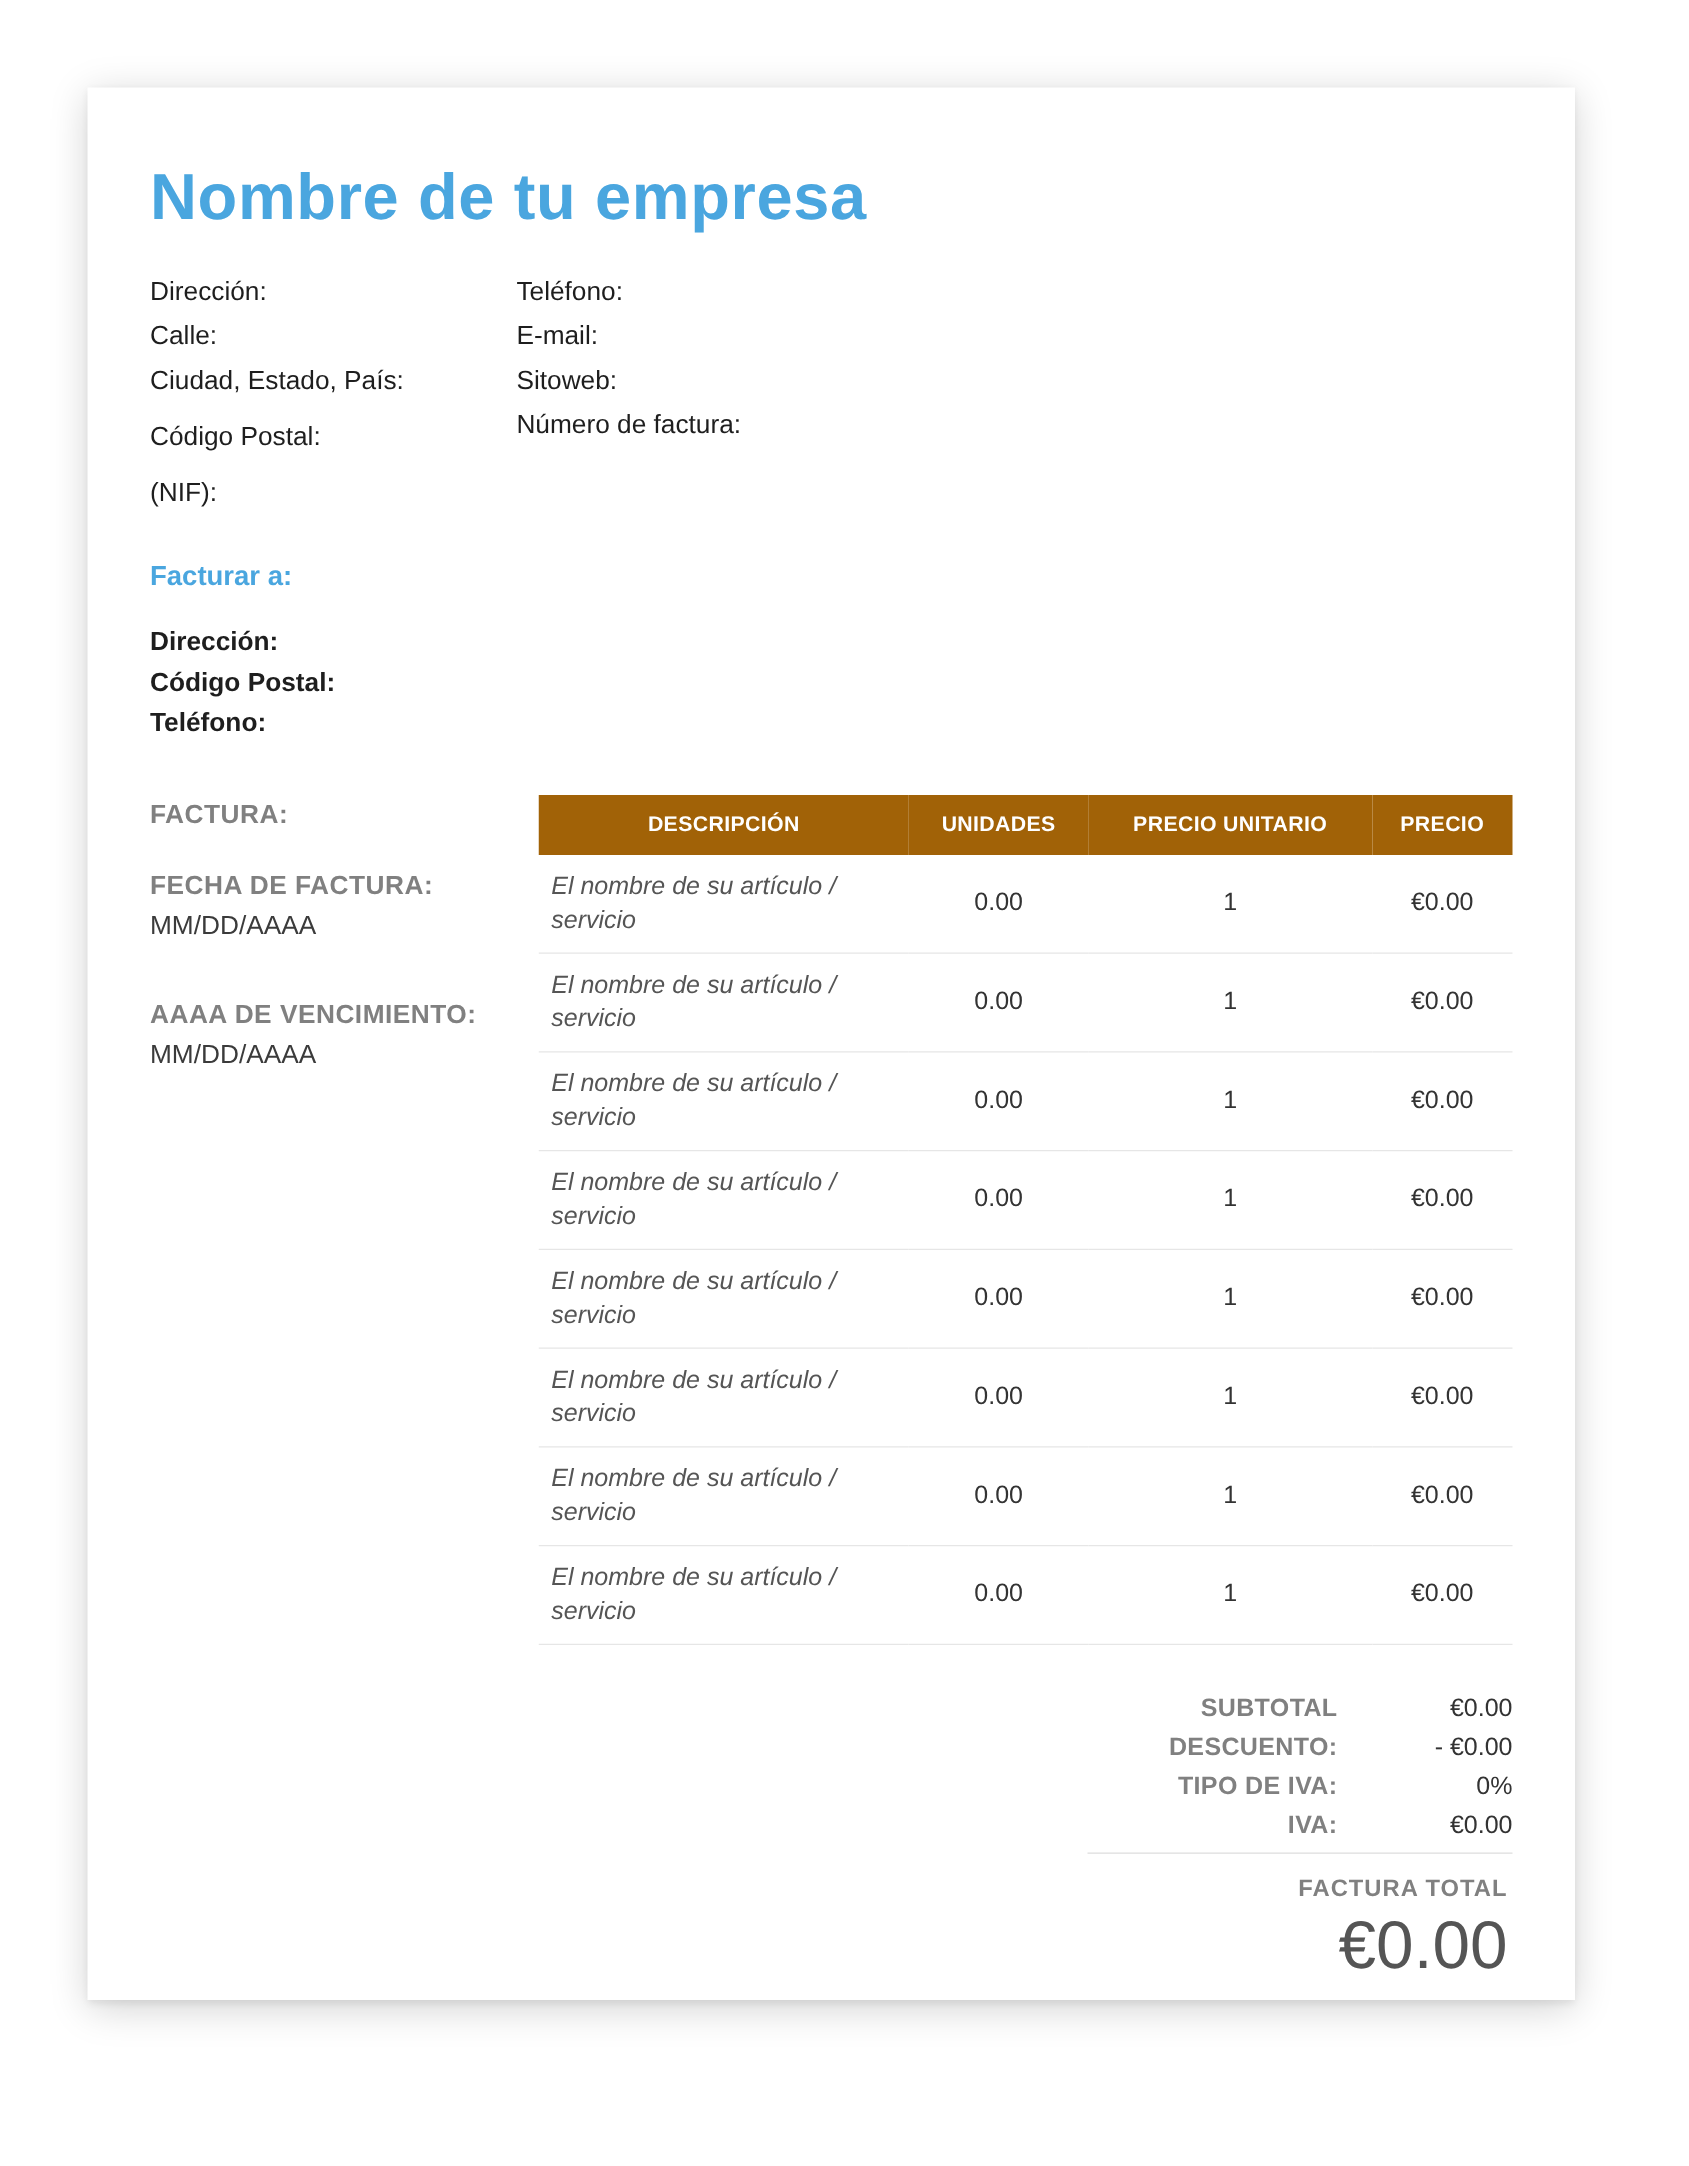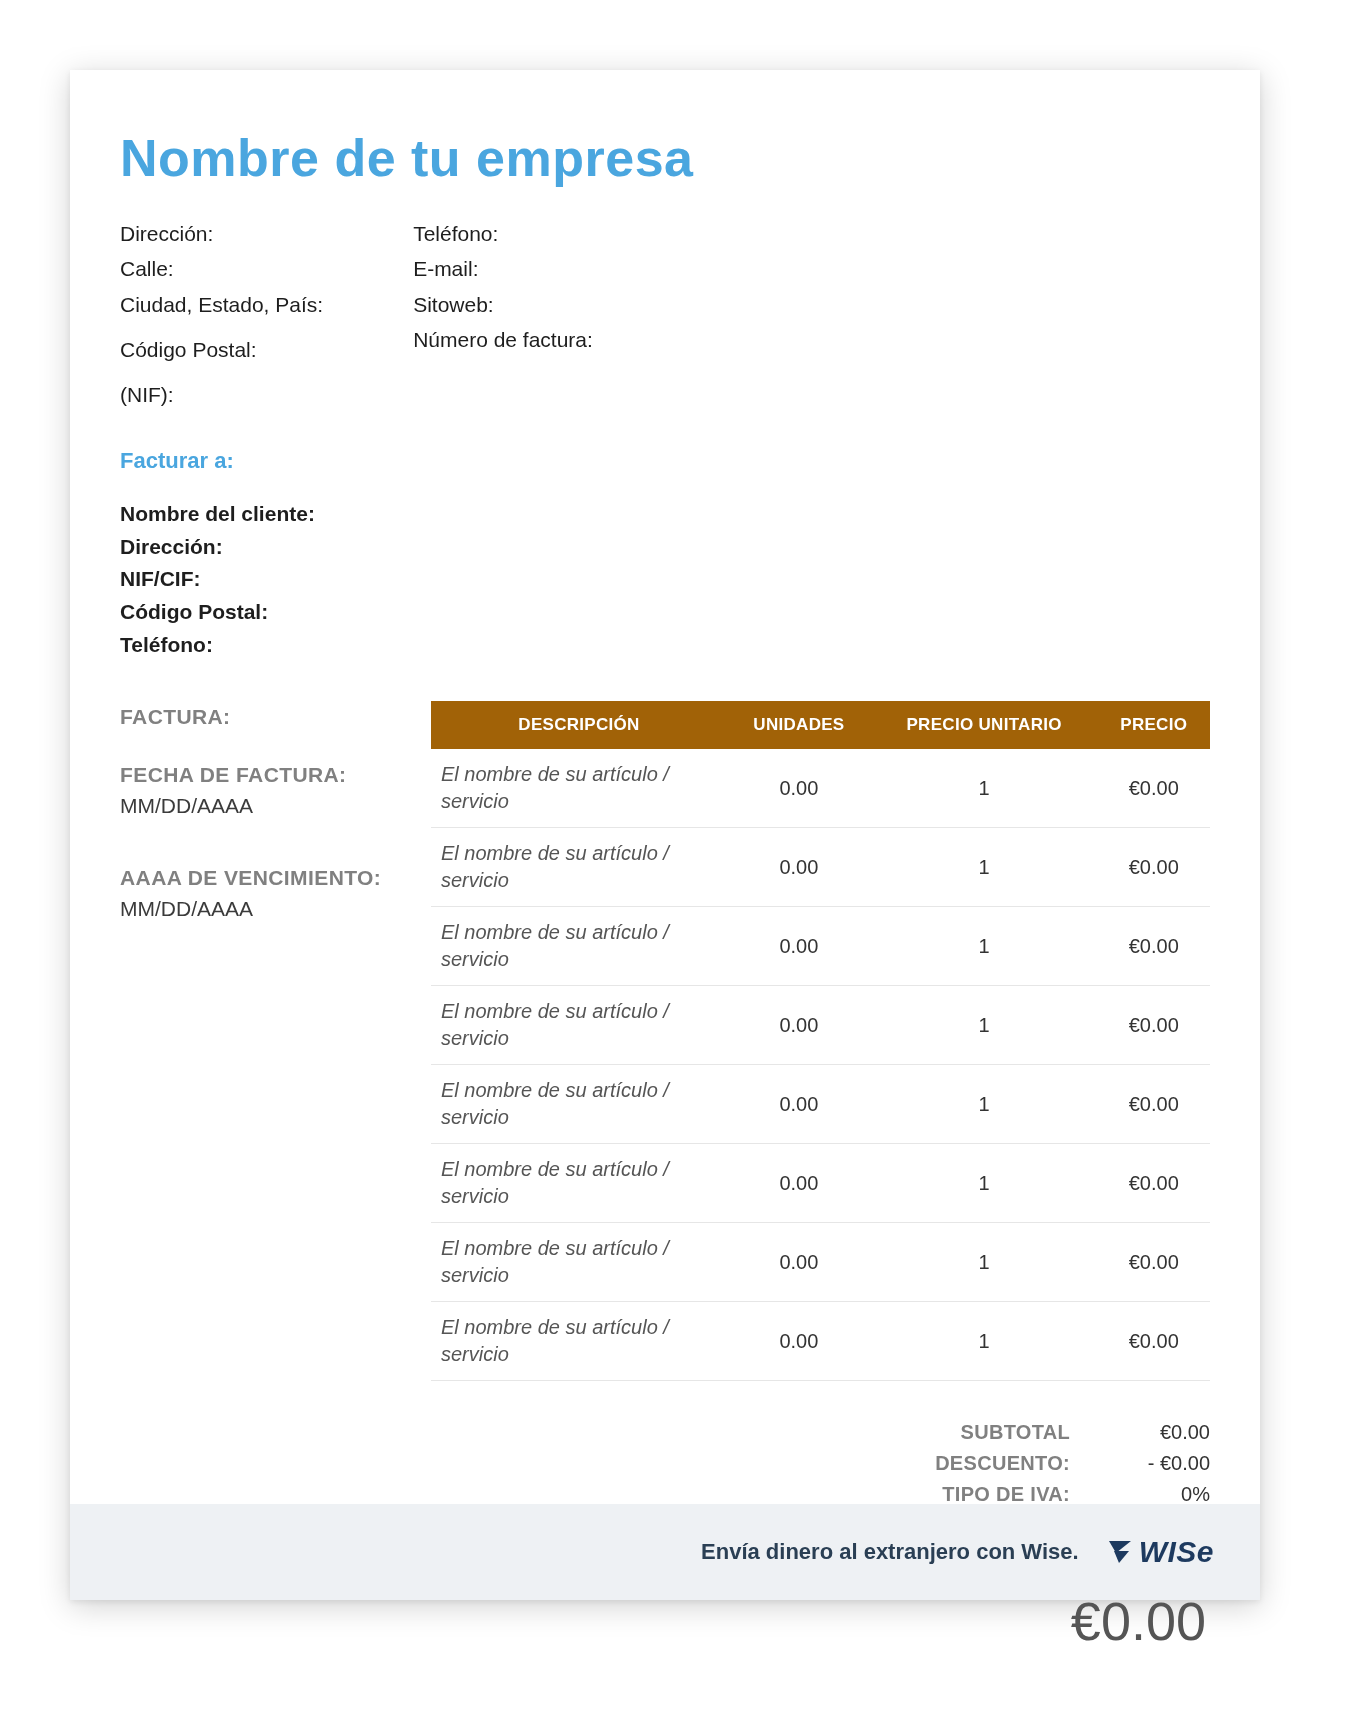--- a/index.html
+++ b/index.html
@@ -194,23 +194,21 @@
       <div class="info-col">
         <div>Teléfono:</div>
         <div>E-mail:</div>
         <div>Sitoweb:</div>
         <div>Número de factura:</div>
       </div>
     </div>
 
     <div class="bill-to-title">Facturar a:</div>
     <div class="bill-to">
-      <div>Nombre del cliente:</div>
       <div>Dirección:</div>
-      <div>NIF/CIF:</div>
       <div>Código Postal:</div>
       <div>Teléfono:</div>
     </div>
 
     <div class="body-row">
 
       <div class="meta">
         <div class="label first">FACTURA:</div>
         <div class="label">FECHA DE FACTURA:</div>
         <div class="value">MM/DD/AAAA</div>
@@ -300,27 +298,15 @@
             </div>
             <div class="sep"></div>
             <div class="grand-label">FACTURA  TOTAL</div>
             <div class="grand-value">€0.00</div>
           </div>
         </div>
       </div>
 
     </div>
 
-    <div class="footer">
-      <div class="footer-text">Envía dinero al extranjero con Wise.</div>
-      <div class="wise-logo">
-        <span class="wise-flag">
-          <svg width="26" height="26" viewBox="0 0 26 26">
-            <polygon points="2,2 24,2 9,14" fill="#1d3a5f"></polygon>
-            <polygon points="7,12 22,12 12,24" fill="#1d3a5f"></polygon>
-          </svg>
-        </span>
-        <span>WISe</span>
-      </div>
-    </div>
 
   </div>
 </div>
 
 </body></html>

